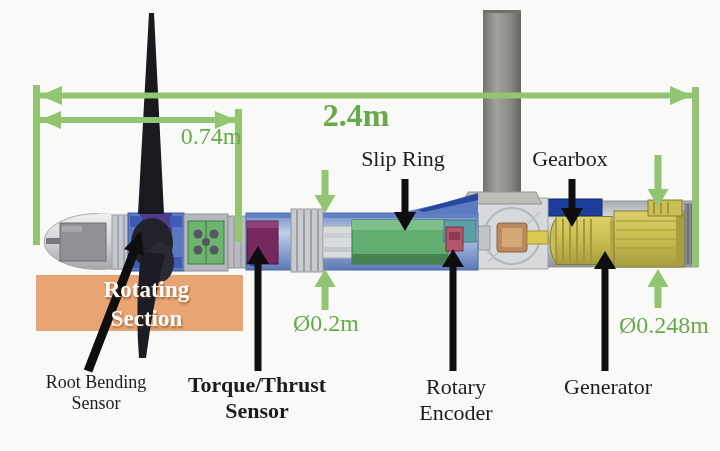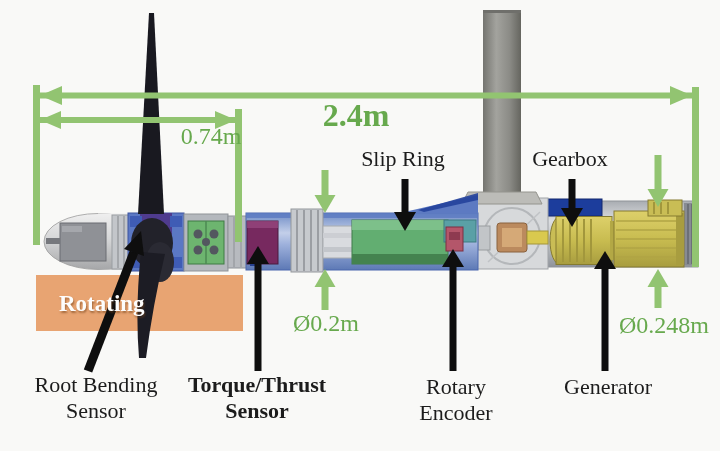--- a/index.html
+++ b/index.html
@@ -10,25 +10,24 @@
   }
   #canvas svg{position:absolute;left:0;top:0;}
   .lbl{
     position:absolute;text-align:center;color:#1c1c1c;
     line-height:1.18;font-family:"Liberation Serif","DejaVu Serif",serif;
     white-space:nowrap;
   }
   .green-lbl{color:#67a94d;}
   .rot-text{
     position:absolute;left:36px;top:278px;width:221px;height:53px;
-    display:flex;flex-direction:column;align-items:flex-start;justify-content:center;
+    display:flex;flex-direction:column;align-items:center;justify-content:center;
     color:#fdfdfd;font-weight:700;font-size:23px;line-height:1.22;
     text-shadow:1px 2px 2px rgba(110,60,20,0.55);
     font-family:"Liberation Serif","DejaVu Serif",serif;
-    padding-left:23px;
   }
 </style>
 </head>
 <body>
 
 <div id="canvas">
 
 <svg width="720" height="451" viewBox="0 0 720 451">
   <defs>
     <linearGradient id="poleGrad" x1="0" y1="0" x2="1" y2="0">
@@ -256,27 +255,28 @@
 <div class="lbl green-lbl" style="left:312px;top:97px;width:88px;font-size:32px;font-weight:bold;">2.4m</div>
 
 <div class="lbl green-lbl" style="left:170px;top:122px;width:82px;font-size:24px;">0.74m</div>
 
 <div class="lbl green-lbl" style="left:276px;top:309px;width:100px;font-size:24px;">Ø0.2m</div>
 
 <div class="lbl green-lbl" style="left:606px;top:311px;width:116px;font-size:24px;">Ø0.248m</div>
 
 <div class="rot-text">
   <span>Rotating</span>
+  <span>Section</span>
 </div>
 
 <div class="lbl" style="left:508px;top:146px;width:124px;font-size:22px;">Gearbox</div>
 
 <div class="lbl" style="left:338px;top:146px;width:130px;font-size:22px;">Slip Ring</div>
 
-<div class="lbl" style="left:8px;top:372px;width:176px;font-size:22px;">
+<div class="lbl" style="left:8px;top:372px;width:176px;font-size:18px;">
   <div>Root Bending</div>
   <div>Sensor</div>
 </div>
 
 <div class="lbl" style="left:172px;top:372px;width:170px;font-size:22px;font-weight:bold;">
   <div>Torque/Thrust</div>
   <div>Sensor</div>
 </div>
 
 <div class="lbl" style="left:544px;top:374px;width:128px;font-size:22px;">Generator</div>

